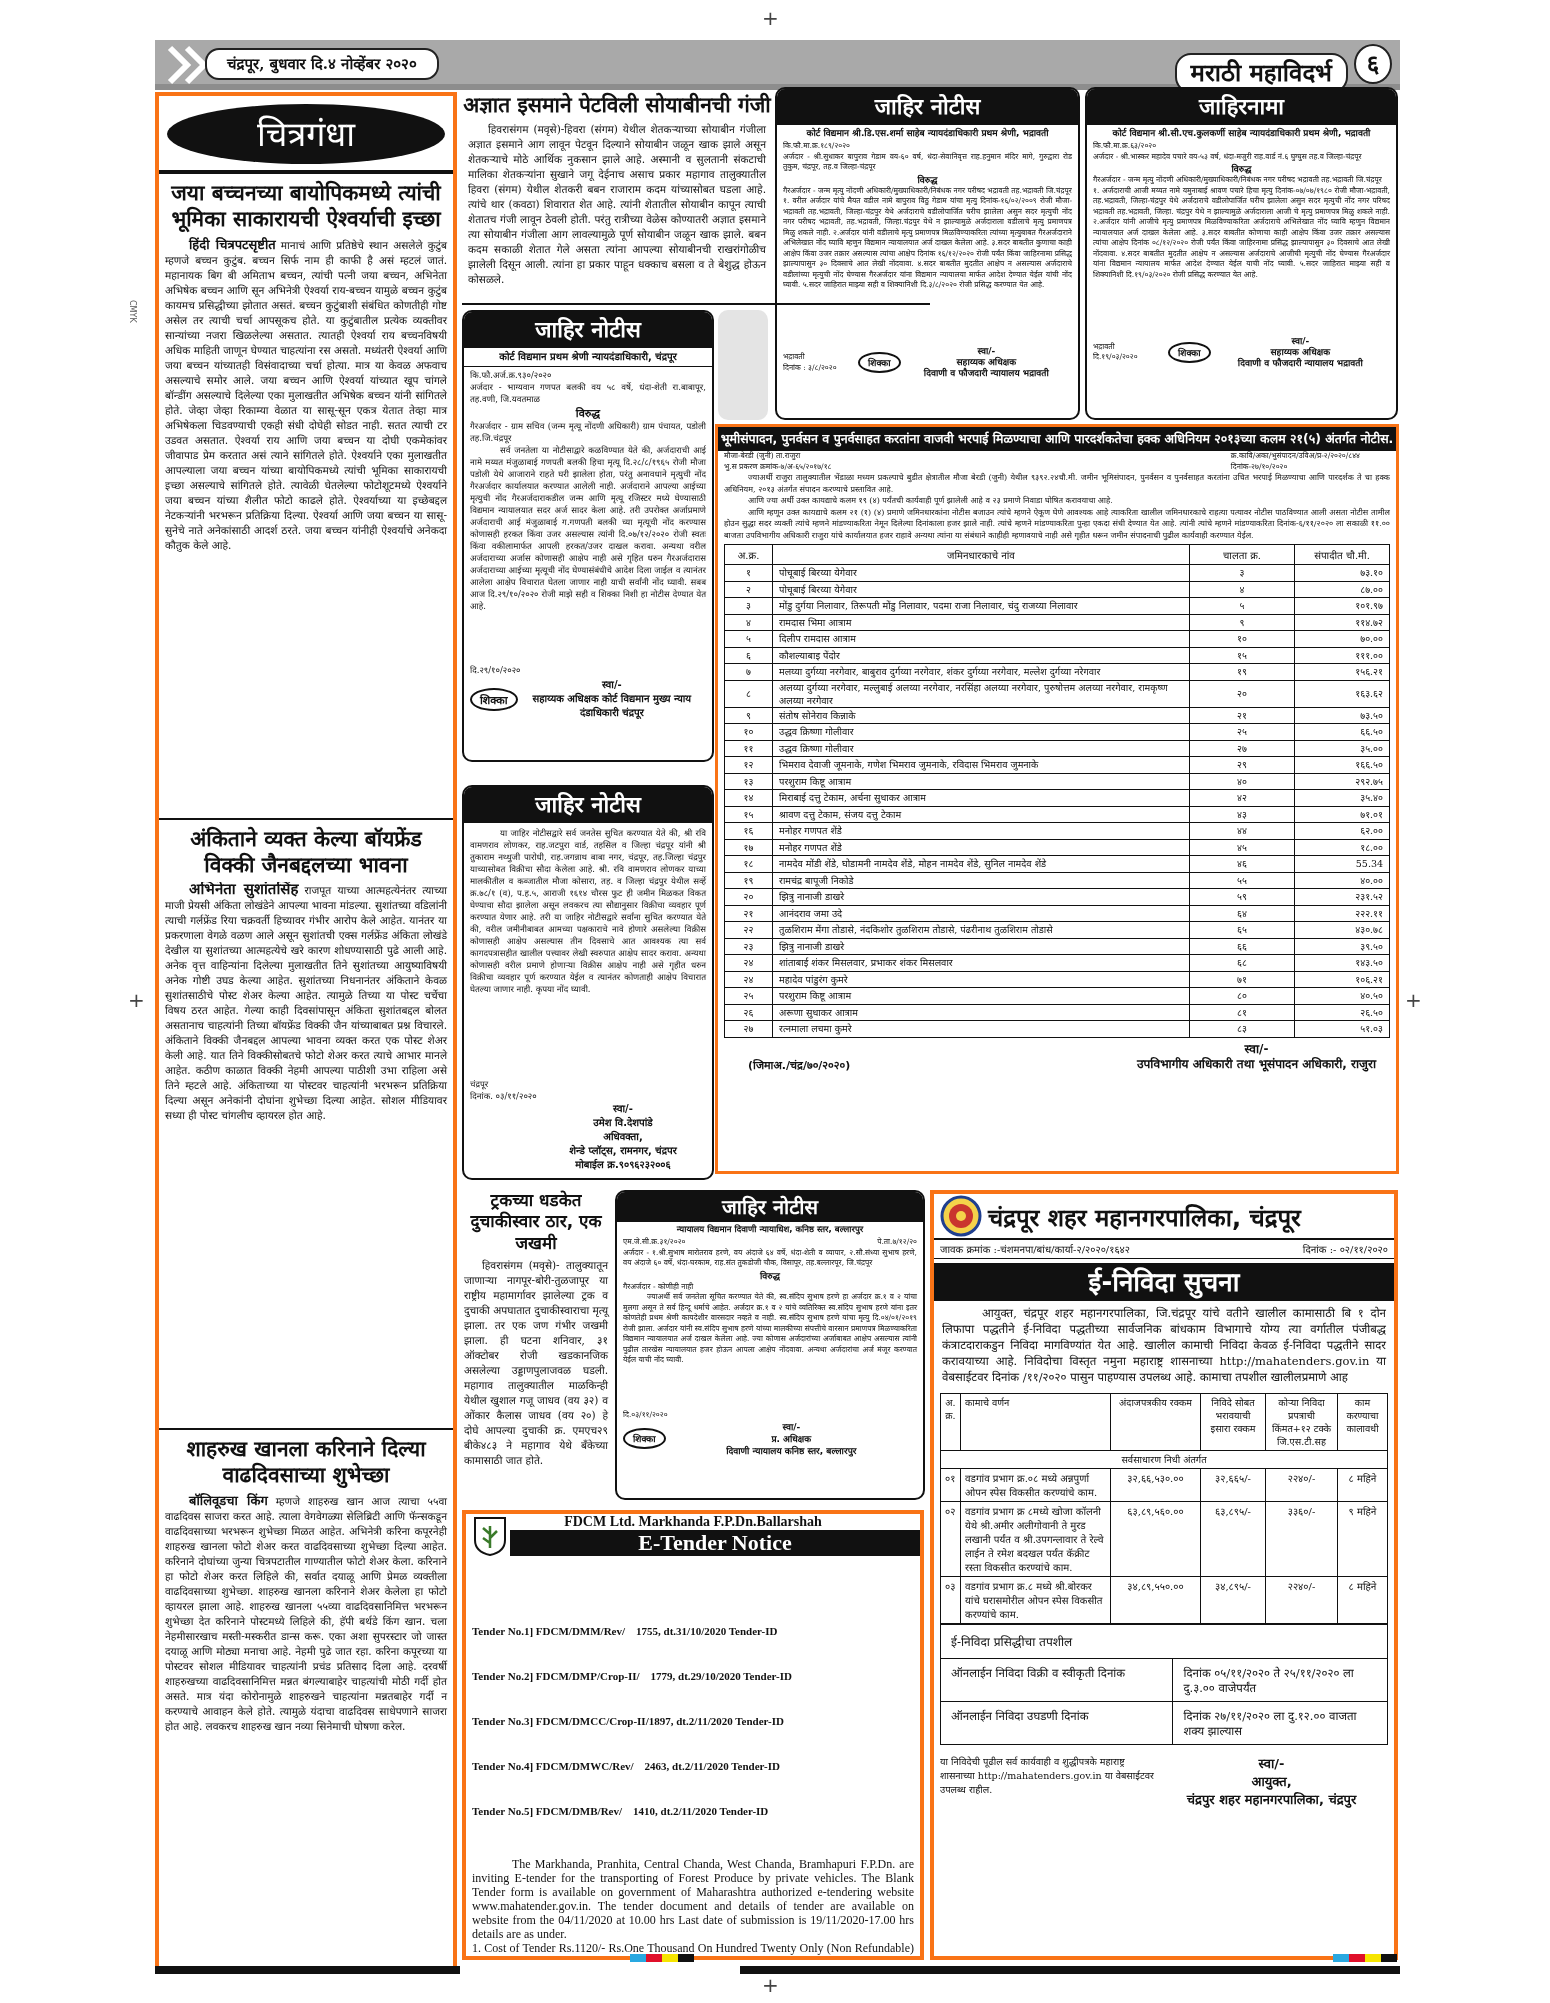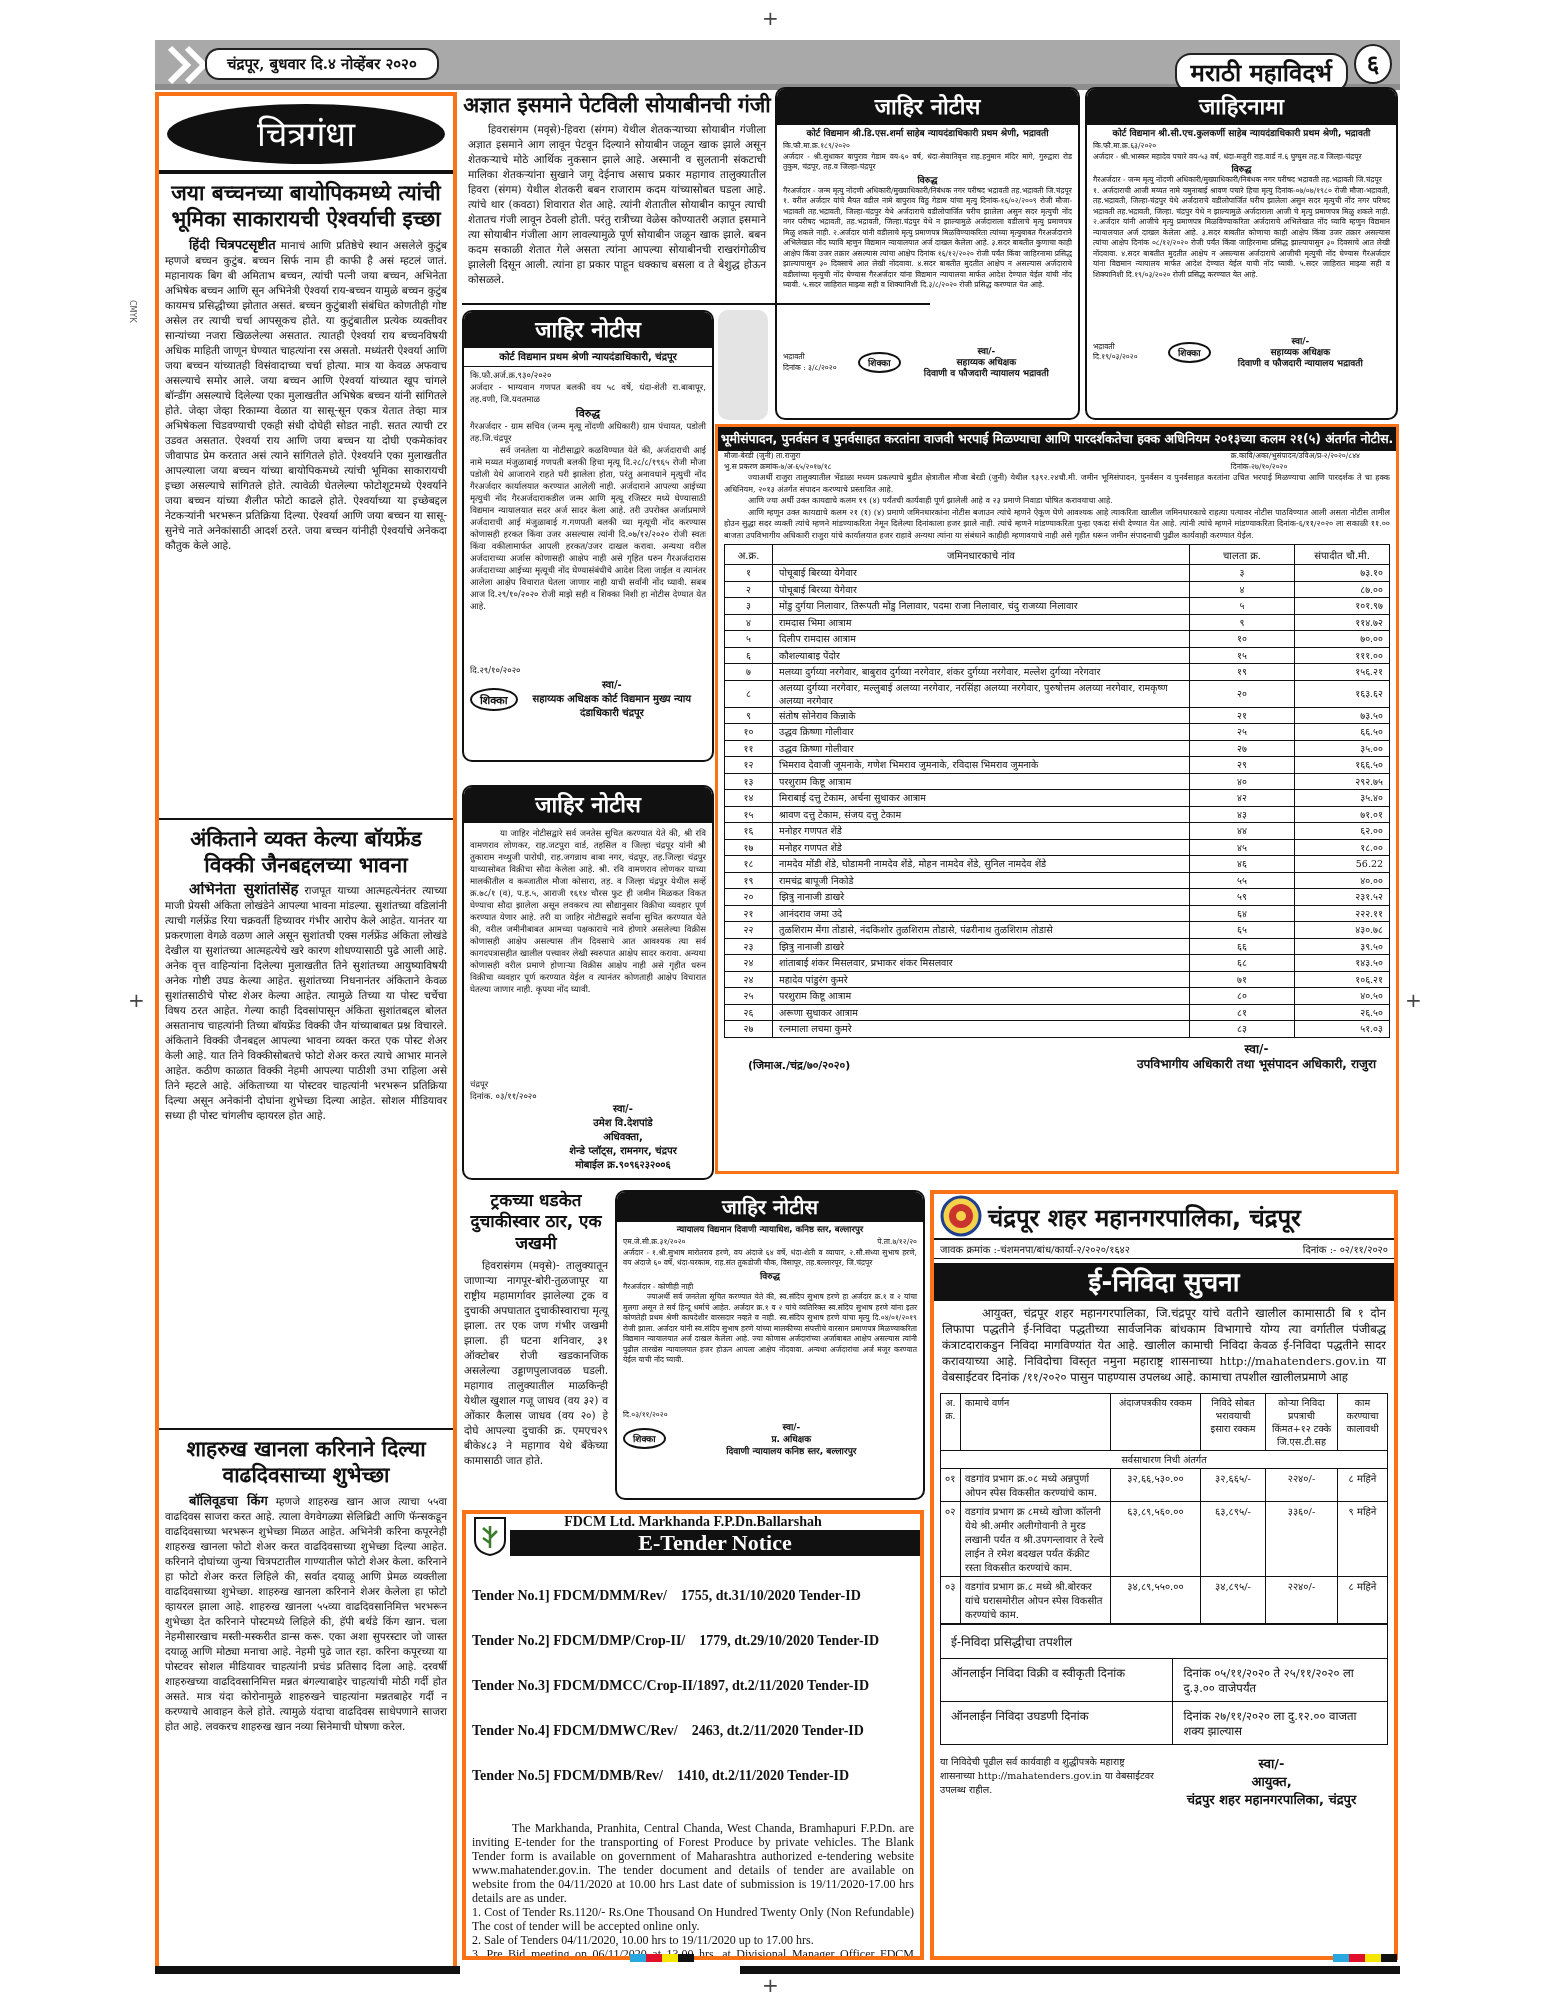--- a/index.html
+++ b/index.html
@@ -150,21 +150,21 @@
   </div>
 </div>
 
 <div class="box" style="left:462px;top:1510px;width:462px;height:450px;">
   <svg class="abs" style="left:6px;top:2px;" width="36" height="40" viewBox="0 0 36 40">
     <path d="M3,2 H33 V24 Q33,36 18,39 Q3,36 3,24 Z" fill="#fff" stroke="#111" stroke-width="2"></path>
     <path d="M18,32 V10 M18,18 L11,12 M18,22 L25,15 M18,27 L11,22" stroke="#3a7a2a" stroke-width="2.5" fill="none"></path>
   </svg>
   <div class="en" style="text-align:center;font-weight:bold;font-size:14px;line-height:16px;">FDCM Ltd. Markhanda F.P.Dn.Ballarshah</div>
   <div class="en" style="margin-left:44px;background:#111;color:#fff;text-align:center;font-weight:bold;font-size:22px;line-height:26px;">E-Tender Notice</div>
-  <div class="en" style="padding:2px 6px;font-weight:bold;font-size:14px;line-height:15px;white-space:pre;">
+  <div class="en" style="padding:2px 6px;font-weight:bold;font-size:11px;line-height:15px;white-space:pre;margin-top:36px;">
     <div>Tender No.1] FDCM/DMM/Rev/    1755, dt.31/10/2020 Tender-ID</div>
     <div>Tender No.2] FDCM/DMP/Crop-II/    1779, dt.29/10/2020 Tender-ID</div>
     <div>Tender No.3] FDCM/DMCC/Crop-II/1897, dt.2/11/2020 Tender-ID</div>
     <div>Tender No.4] FDCM/DMWC/Rev/    2463, dt.2/11/2020 Tender-ID</div>
     <div>Tender No.5] FDCM/DMB/Rev/    1410, dt.2/11/2020 Tender-ID</div>
   </div>
   <div class="en" style="padding:6px 6px 0;font-size:12px;line-height:14px;text-align:justify;text-indent:40px;">The Markhanda, Pranhita, Central Chanda, West Chanda, Bramhapuri F.P.Dn. are inviting E-tender for the transporting of Forest Produce by private vehicles. The Blank Tender form is available on government of Maharashtra authorized e-tendering website www.mahatender.gov.in. The tender document and details of tender are available on website from the 04/11/2020 at 10.00 hrs Last date of submission is 19/11/2020-17.00 hrs details are as under.</div>
   <div class="en" style="padding:0 6px;font-size:12px;line-height:14px;text-align:justify;">
     <div>1. Cost of Tender Rs.1120/- Rs.One Thousand On Hundred Twenty Only (Non Refundable) The cost of tender will be accepted online only.</div>
     <div>2. Sale of Tenders 04/11/2020, 10.00 hrs to 19/11/2020 up to 17.00 hrs.</div>
@@ -349,21 +349,21 @@
           <tr>
             <td class="c">१७</td>
             <td>मनोहर गणपत शेंडे</td>
             <td class="c">४५</td>
             <td class="r">१८.००</td>
           </tr>
           <tr>
             <td class="c">१८</td>
             <td>नामदेव मोंडी शेंडे, घोडामनी नामदेव शेंडे, मोहन नामदेव शेंडे, सुनिल नामदेव शेंडे</td>
             <td class="c">४६</td>
-            <td class="r">56.22</td>
+            <td class="r">55.34</td>
           </tr>
           <tr>
             <td class="c">१९</td>
             <td>रामचंद्र बापूजी निकोडे</td>
             <td class="c">५५</td>
             <td class="r">४०.००</td>
           </tr>
           <tr>
             <td class="c">२०</td>
             <td>झित्रु नानाजी डाखरे</td>

